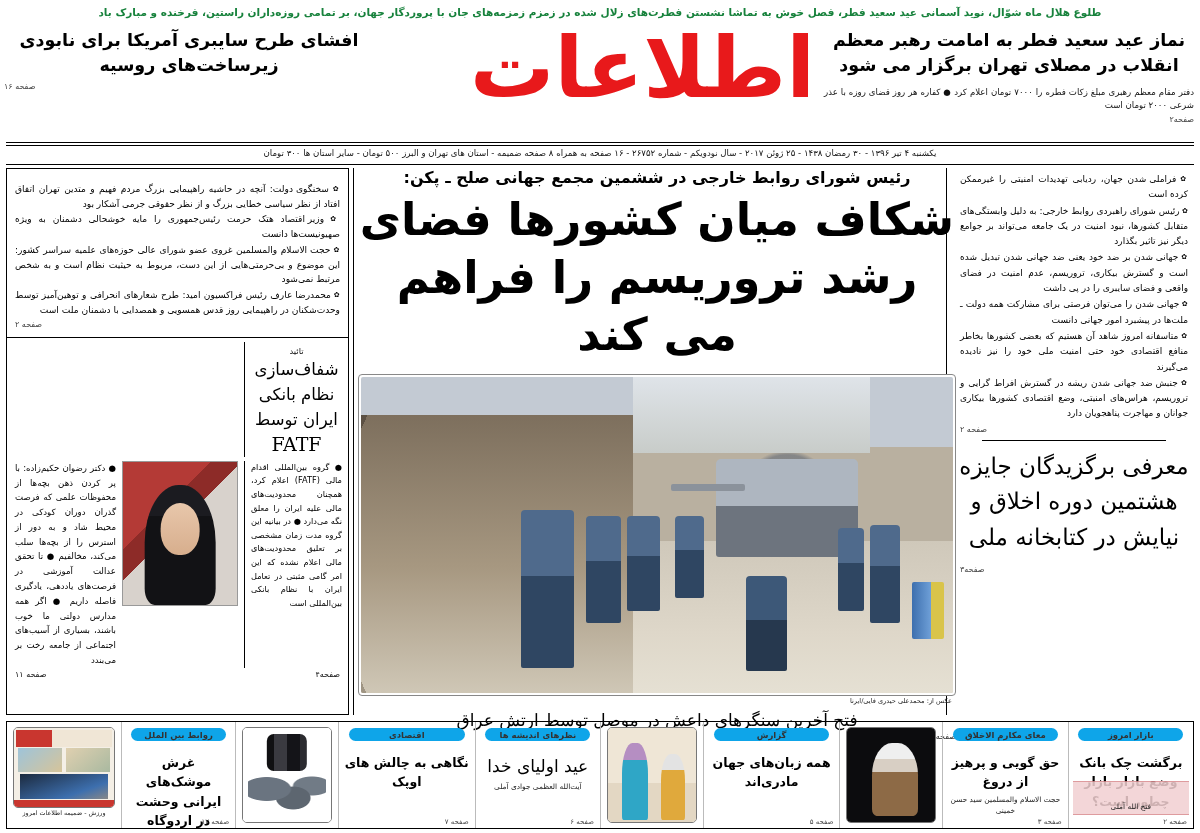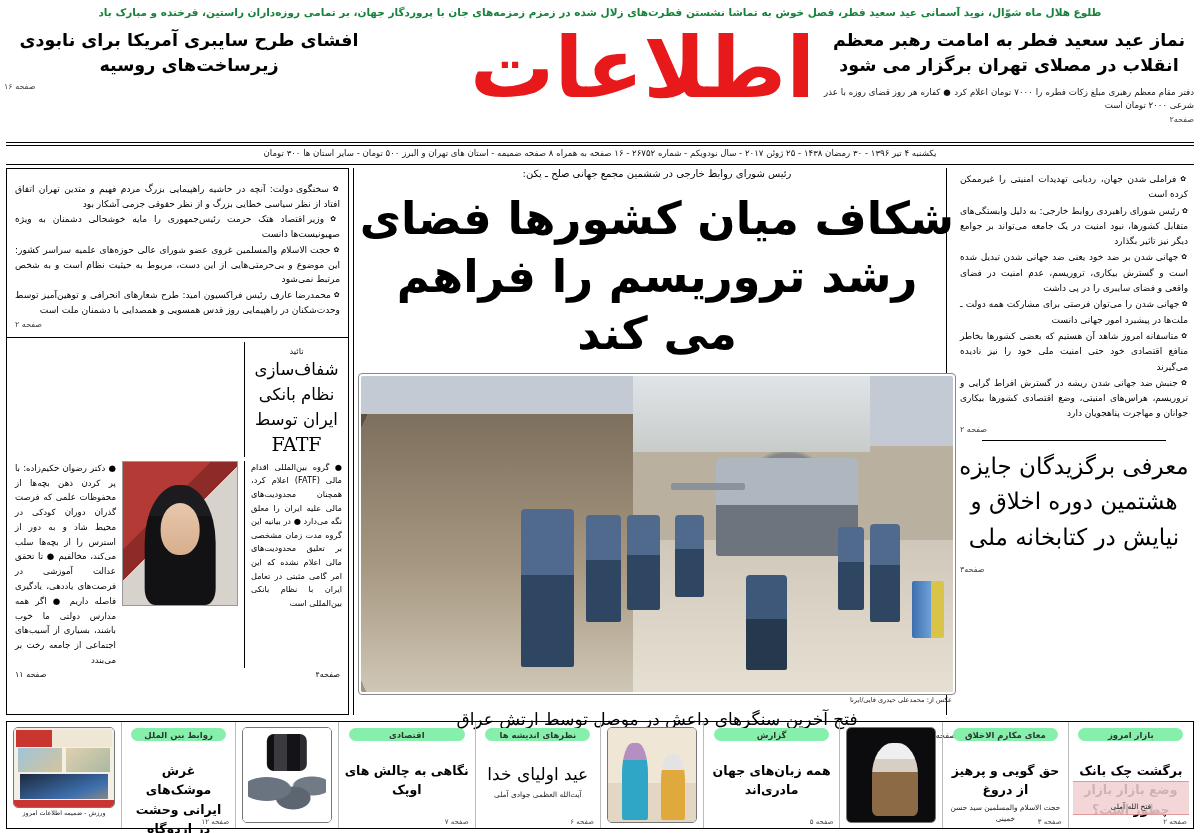--- a/index.html
+++ b/index.html
@@ -97,21 +97,21 @@
   .mini-col-l { flex:1; padding:0 6px 0 8px; display:flex; direction:rtl; gap:6px; }
 
   .portrait {
     width:116px; height:145px; flex:0 0 116px; overflow:hidden;
     border:1px solid #999; position:relative; background:#c9b9a8;
   }
   .txt-next { flex:1; font-size:8.6px; line-height:1.72; text-align:justify;
               text-align-last:right; direction:rtl; }
 
   
-  .kicker-main { font-size:10px; text-align:center; direction:rtl; margin-bottom:11px; color:#000;}
+  .kicker-main { font-size:16px; text-align:center; direction:rtl; margin-bottom:4px; color:#000;font-weight:bold;}
   .main-head {
     font-size:45px; font-weight:bold; text-align:center; line-height:1.28;
     direction:rtl; letter-spacing:-1px;
   }
   .photo-frame {
     margin-top:10px; border:1px solid #888; padding:2px; background:#fff;
     border-radius:4px;
   }
   .photo { position:relative; width:100%; height:316px; overflow:hidden; border-radius:2px; }
   .photo-credit { font-size:6.6px; color:#222; direction:rtl; text-align:right; padding:1px 4px 0 0;}
@@ -133,22 +133,22 @@
   }
 
   
   .bottom-strip {
     position:absolute; left:6px; right:6px; bottom:4px; height:108px;
     border:1px solid #000; display:flex; direction:rtl;
   }
   .bcell { position:relative; padding:4px 5px; border-left:1px solid #bbb; }
   .bcell:last-child { border-left:none; }
   .badge {
-    display:block; margin:2px auto 20px auto; width:92%; max-width:118px;
-    background:#86efac; border-radius:9px; text-align:center;
+    display:block; margin:2px auto 12px auto; width:92%; max-width:118px;
+    background:#0ea5e9; border-radius:9px; text-align:center;
     font-size:8.5px; font-weight:bold; color:#333; padding:1.5px 0;
     letter-spacing:-0.2px;
   }
   .btitle { font-size:12.5px; font-weight:bold; text-align:center; direction:rtl; line-height:1.55; }
   .btitle.serif { font-family:"DejaVu Serif","Liberation Serif",serif; font-weight:normal; font-size:17px;}
   .bauthor { font-size:7.4px; text-align:center; color:#222; direction:rtl; margin-top:2px; line-height:1.5;}
   .bpage { position:absolute; bottom:2px; right:6px; font-size:7px; color:#444; }
 
   .bthumb { border:1px solid #777; border-radius:5px; overflow:hidden; position:relative; }
 

